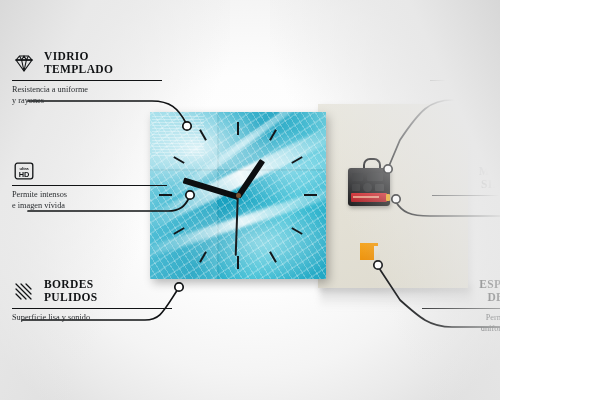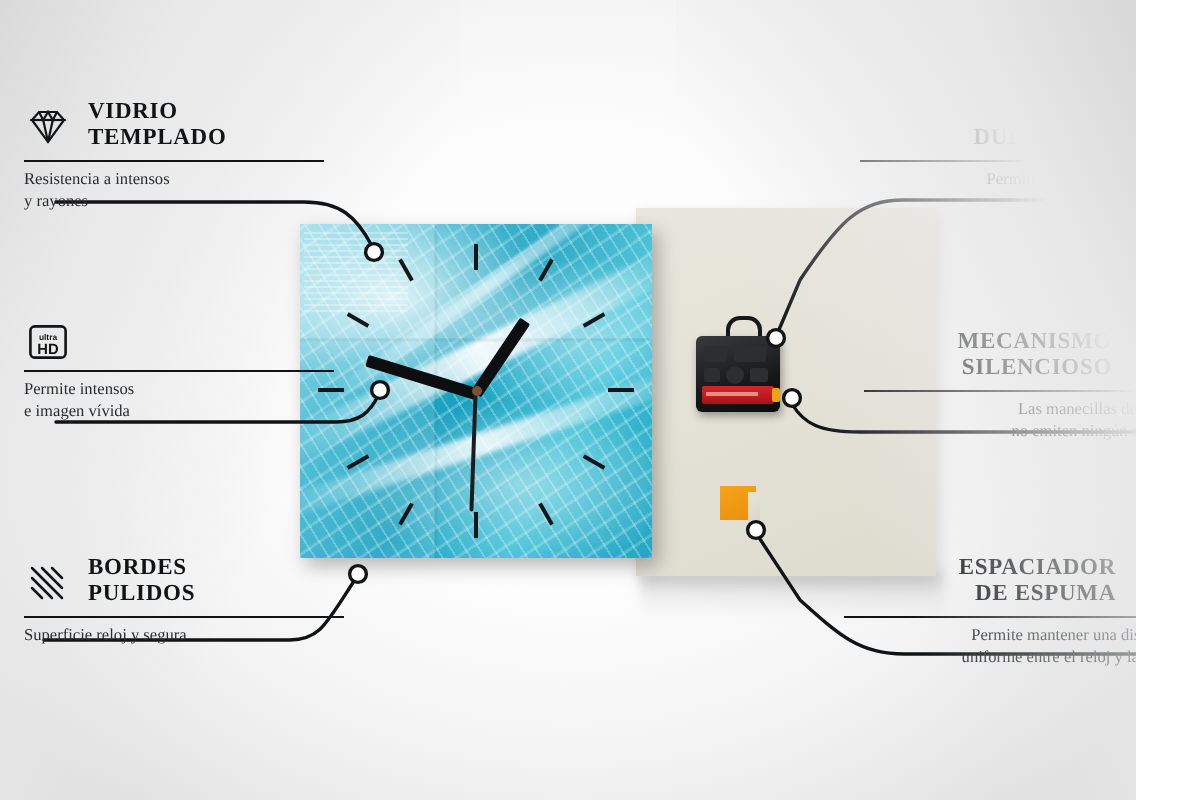--- a/index.html
+++ b/index.html
@@ -2,21 +2,21 @@
 <html><head>
 <meta charset="utf-8">
 <style>
   html,body{margin:0;padding:0;}
   body{
     width:600px;height:400px;overflow:hidden;
     font-family:"Liberation Serif",serif;
     background:#ffffff;
   }
   #stage{
-    position:relative;width:568px;height:400px;overflow:hidden;
+    position:relative;width:500px;height:400px;overflow:hidden;
     background:
       radial-gradient(ellipse 62% 72% at 50% 46%, #ffffff 0%, #fdfdfd 38%, #f4f4f4 66%, #eaeaea 84%, #e0e0e0 100%);
   }
   
   #stage:before{
     content:"";position:absolute;left:0;top:0;width:230px;height:400px;
     background:linear-gradient(115deg,#d9d9d9 0%,#e9e9e9 22%,rgba(255,255,255,0) 62%);
     pointer-events:none;
   }
   #stage:after{
@@ -220,21 +220,21 @@
           <path d="M7.5 4 L9.6 8 L12 4 L14.4 8 L16.5 4"></path>
               <path d="M4 8 H20"></path>
           <path d="M9.6 8 L12 19 L14.4 8"></path>
         </g>
           </svg>
       </span>
       <span class="f-title">VIDRIO
 TEMPLADO</span>
     </div>
     <div class="rule"></div>
-    <div class="f-desc">Resistencia a intensos
+    <div class="f-desc">Resistencia a uniforme
 y rayones</div>
   </div>
 
   <div class="feature left" style="left:12px;top:160px;width:155px;">
     <div class="f-head">
       <span class="icon">
         <svg viewBox="0 0 24 22">
           <rect x="3.2" y="3.2" width="17.6" height="15.6" rx="2.2" fill="none" stroke="#111315" stroke-width="1.3"></rect>
           <text x="12" y="10.2" text-anchor="middle" font-family="Liberation Sans, sans-serif" font-size="4.2" font-weight="700" fill="#111315">ultra</text>
           <text x="12" y="16.8" text-anchor="middle" font-family="Liberation Sans, sans-serif" font-size="7.4" font-weight="700" fill="#111315">HD</text>
@@ -256,21 +256,21 @@
           <line x1="4" y1="14" x2="9" y2="19"></line>
           <line x1="9" y1="4" x2="19" y2="14"></line>
           <line x1="14" y1="4" x2="19" y2="9"></line>
         </g>
           </svg>
       </span>
       <span class="f-title">BORDES
 PULIDOS</span>
     </div>
     <div class="rule"></div>
-    <div class="f-desc">Superficie reloj y segura</div>
+    <div class="f-desc">Superficie lisa y sonido</div>
   </div>
 
   <div class="feature right" style="left:430px;top:50px;width:158px;">
     <div class="f-head">
       <span class="f-title">ASIDERO
 DURADERO</span>
       <span class="icon">
         <svg viewBox="0 0 24 22">
             <g fill="none" stroke="#111315" stroke-width="1.2">
           <path d="M12 2.2 L8.6 6 H15.4 Z"></path>

